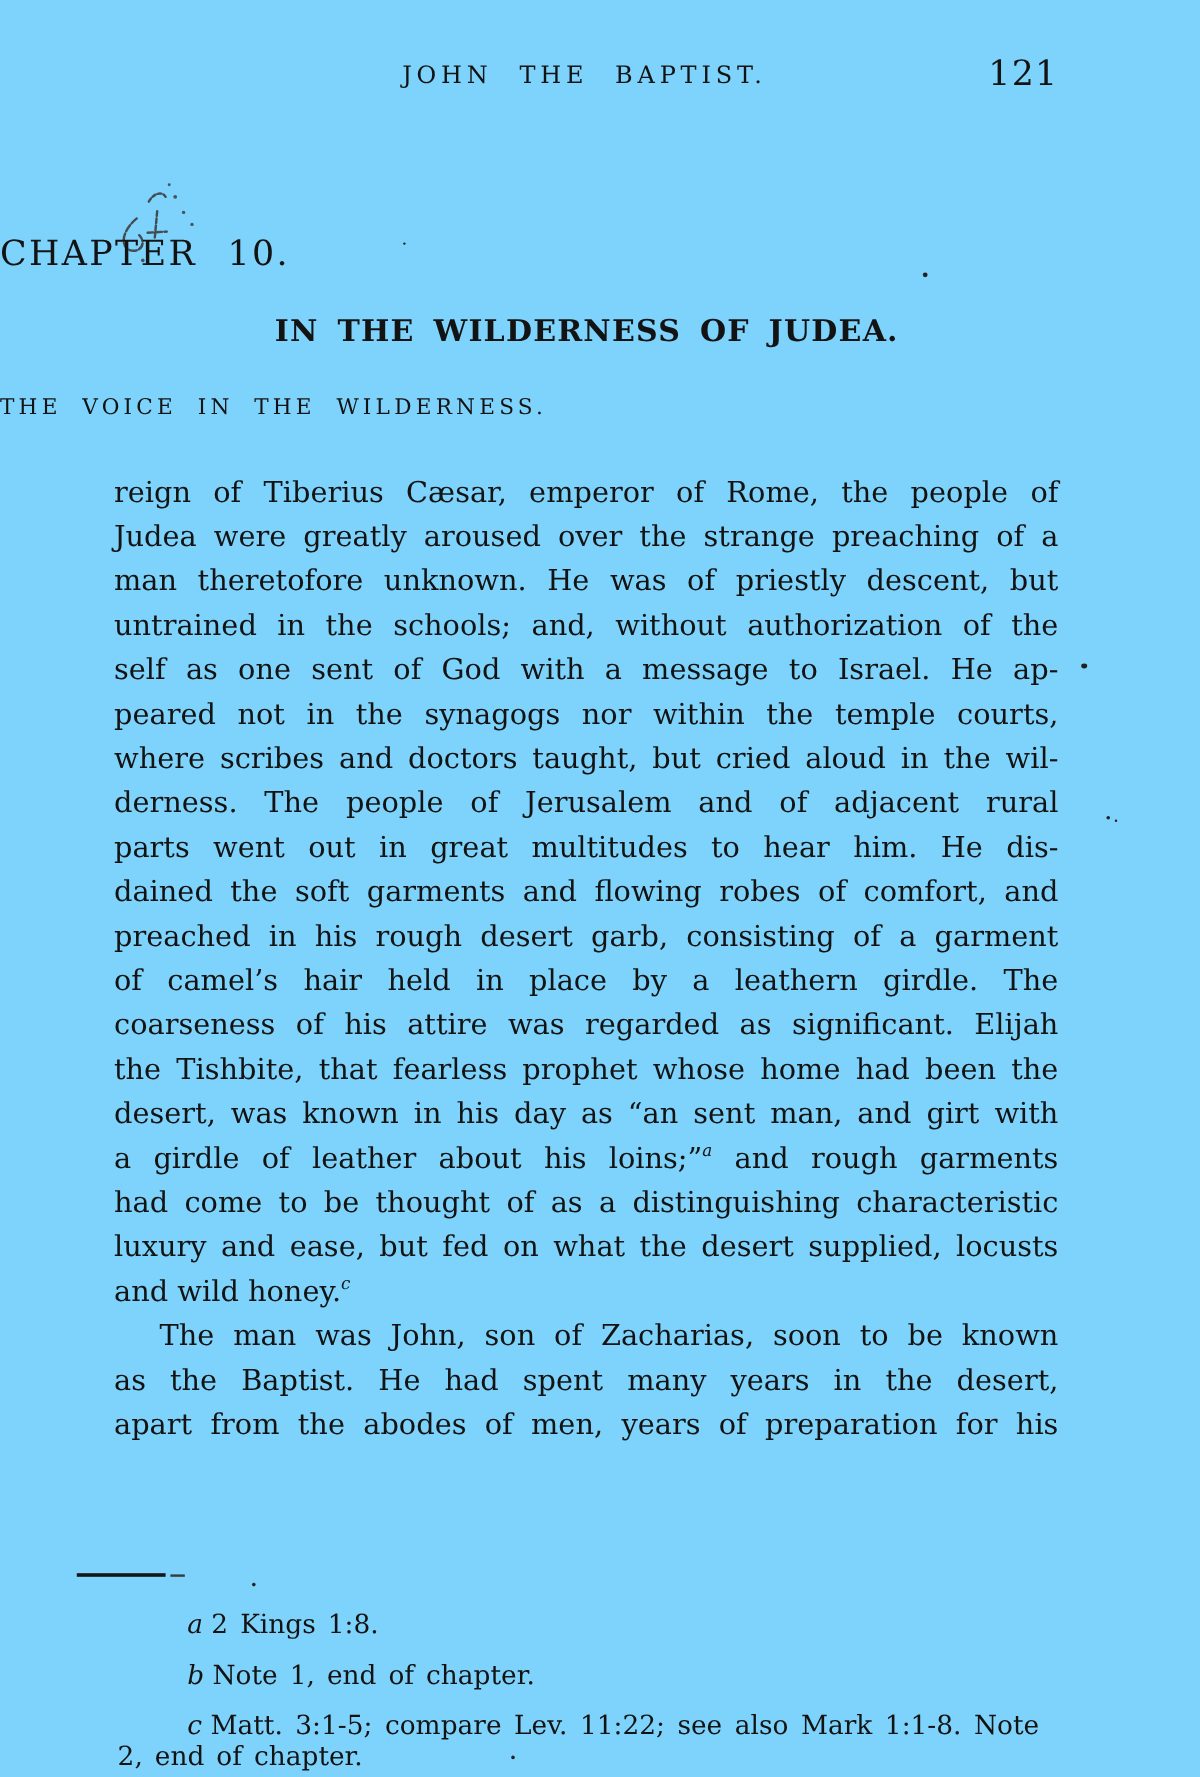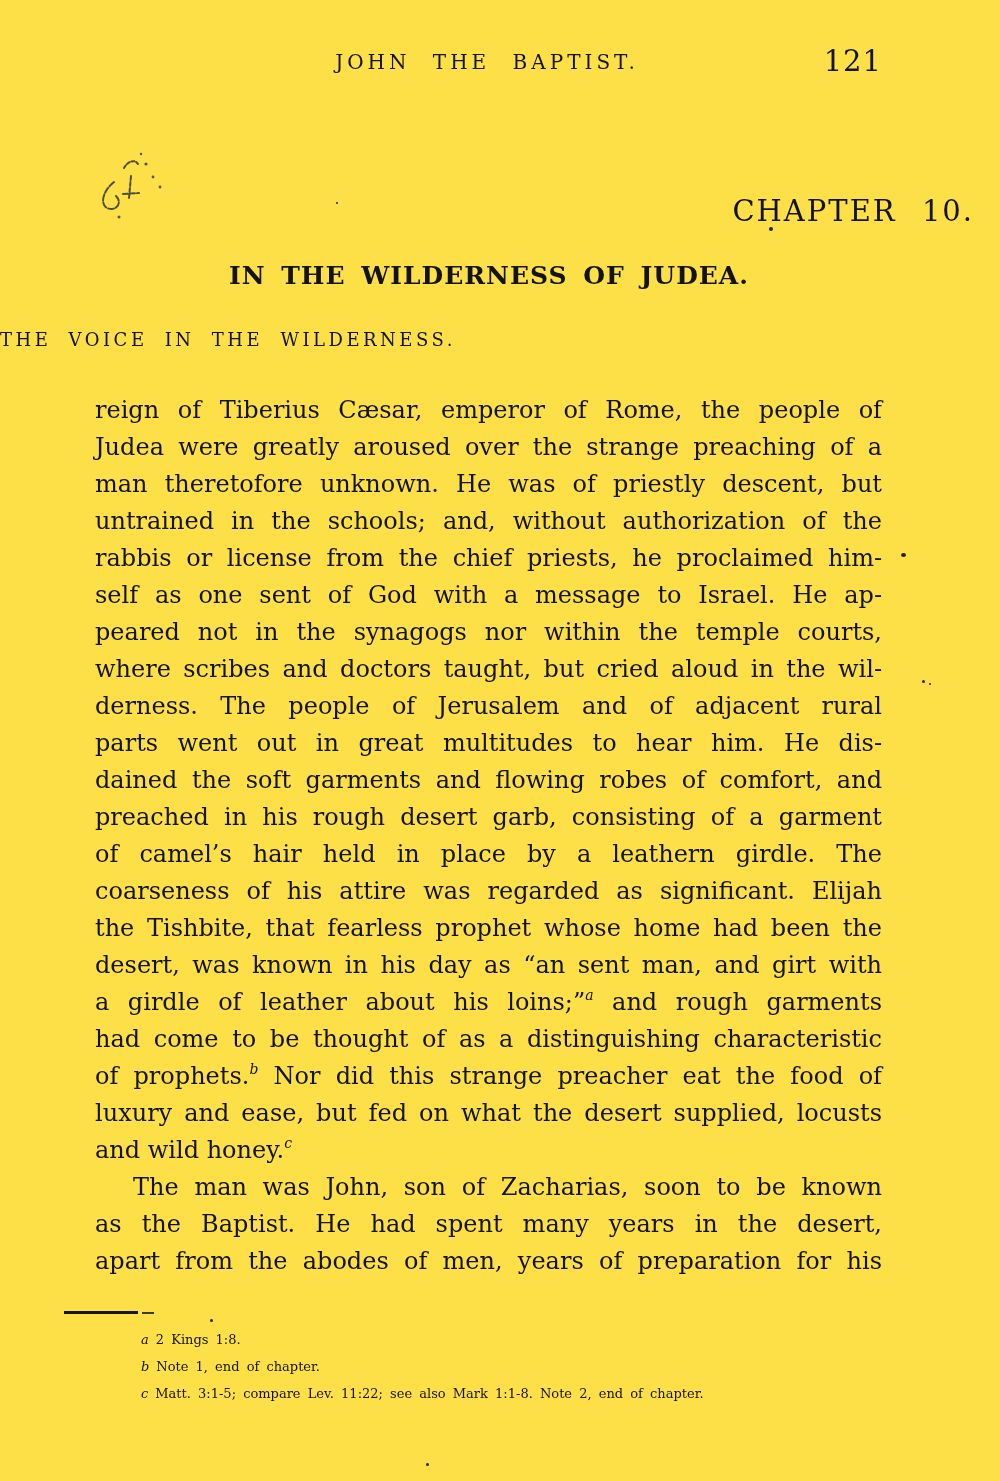--- a/index.html
+++ b/index.html
@@ -1,20 +1,20 @@
 <!DOCTYPE html>
 <html><head>
 <meta charset="utf-8">
 <style>
   html, body { margin: 0; padding: 0; background: #e8e8e8; }
   .page {
     position: relative;
     width: 1000px;
     height: 1481px;
-    background: #fde047;
+    background: #7dd3fc;
     color: #131313;
     font-family: "DejaVu Serif", "Liberation Serif", serif;
     overflow: hidden;
     margin: 0 auto;
   }
   
   .running-title {
     position: absolute;
     top: 50px; left: 0; right: 26px;
     text-align: center;
@@ -26,21 +26,21 @@
   .page-number {
     position: absolute;
     top: 44px; right: 118px;
     font-size: 29px;
     letter-spacing: 1px;
   }
   
   .chapter-heading {
     position: absolute;
     top: 194px; left: 0; right: 26px;
-    text-align: right;
+    text-align: left;
     font-size: 29px;
     letter-spacing: 2px;
     word-spacing: 14px;
     font-weight: 400;
   }
   .section-title {
     position: absolute;
     top: 261px; left: 0; right: 22px;
     text-align: center;
     font-size: 25px;
@@ -94,22 +94,22 @@
     top: 1312px; left: 142px;
     width: 12px; height: 2px;
     background: #3a3a3a;
   }
   .footnotes {
     position: absolute;
     top: 1326px; left: 82px;
     width: 800px;
   }
   .footnote {
-    margin: 1px;
-    font-size: 13px;
+    margin: 16px;
+    font-size: 22px;
     line-height: 26px;
     text-indent: 58px;
     text-align: justify;
     word-spacing: 3px;
   }
   .fn-marker { font-style: italic; margin-right: 7px; }
   
   .smudge { position: absolute; top: 146px; left: 94px; }
   .speck {
     position: absolute;
@@ -151,35 +151,33 @@
   <div class="chapter-heading">CHAPTER 10.</div>
   <div class="section-title">IN THE WILDERNESS OF JUDEA.</div>
   <div class="subtitle">THE VOICE IN THE WILDERNESS.</div>
 
   <div class="body-text">
     <div>
       <div class="line">reign of Tiberius Cæsar, emperor of Rome, the people of</div>
       <div class="line">Judea were greatly aroused over the strange preaching of a</div>
       <div class="line">man theretofore unknown.  He was of priestly descent, but</div>
       <div class="line">untrained in the schools; and, without authorization of the</div>
-      <div class="line">rabbis or license from the chief priests, he proclaimed him-</div>
       <div class="line">self as one sent of God with a message to Israel.  He ap-</div>
       <div class="line">peared not in the synagogs nor within the temple courts,</div>
       <div class="line">where scribes and doctors taught, but cried aloud in the wil-</div>
       <div class="line">derness.  The people of Jerusalem and of adjacent rural</div>
       <div class="line">parts went out in great multitudes to hear him.  He dis-</div>
       <div class="line">dained the soft garments and flowing robes of comfort, and</div>
       <div class="line">preached in his rough desert garb, consisting of a garment</div>
       <div class="line">of camel’s hair held in place by a leathern girdle.  The</div>
       <div class="line">coarseness of his attire was regarded as significant.  Elijah</div>
       <div class="line">the Tishbite, that fearless prophet whose home had been the</div>
       <div class="line">desert, was known in his day as “an sent man, and girt with</div>
       <div class="line"><span>a girdle of leather about his loins;”</span><span class="sup">a</span><span> and rough garments</span></div>
       <div class="line">had come to be thought of as a distinguishing characteristic</div>
-      <div class="line"><span>of prophets.</span><span class="sup">b</span><span> Nor did this strange preacher eat the food of</span></div>
       <div class="line">luxury and ease, but fed on what the desert supplied, locusts</div>
       <div class="line last"><span>and wild honey.</span><span class="sup">c</span></div>
     </div>
     <div>
       <div class="line indent">The man was John, son of Zacharias, soon to be known</div>
       <div class="line">as the Baptist.  He had spent many years in the desert,</div>
       <div class="line">apart from the abodes of men, years of preparation for his</div>
     </div>
   </div>
 

